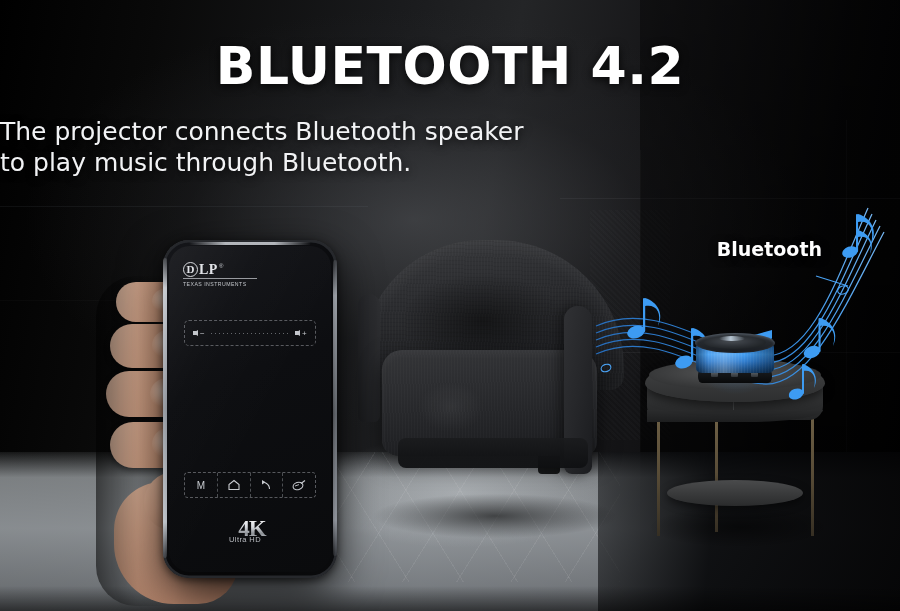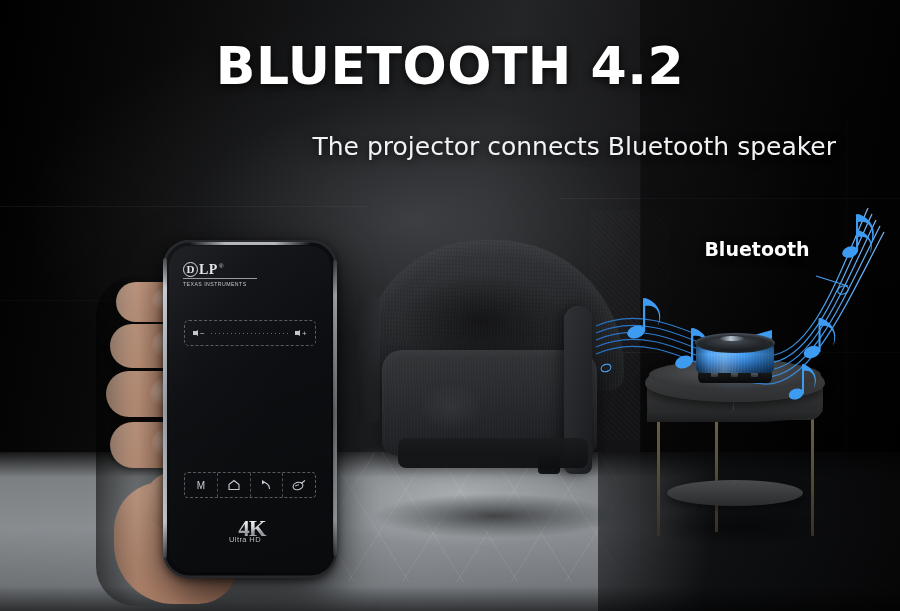--- a/index.html
+++ b/index.html
@@ -374,28 +374,27 @@
   }
 
   
   .headline {
     position:absolute; left:0; top:36px; width:900px; text-align:center;
     font-size:52px; font-weight:800; color:#ffffff; letter-spacing:.5px;
     font-family:"DejaVu Sans","Liberation Sans",sans-serif;
     text-shadow:0 2px 10px rgba(0,0,0,0.85);
   }
   .subline {
-    position:absolute; left:0; top:116px; width:836px; text-align:right;
+    position:absolute; left:0; top:116px; width:836px; text-align:left;
     font-size:25px; font-weight:400; color:#f2f3f5; line-height:31px;
     font-family:"DejaVu Sans","Liberation Sans",sans-serif;
     text-shadow:0 2px 8px rgba(0,0,0,0.8);
-    margin-top:15px;
   }
   .spk-label {
-    position:absolute; left:692px; top:238px; width:130px; text-align:center;
+    position:absolute; left:692px; top:238px; width:130px; text-align:right;
     font-size:19px; font-weight:700; color:#ffffff; line-height:23px;
     font-family:"DejaVu Sans","Liberation Sans",sans-serif;
     text-shadow:0 2px 8px rgba(0,0,0,0.9);
   }
 </style>
 </head>
 <body>
 
 <div class="stage">
 
@@ -582,18 +581,19 @@
 
     <div class="device-bezel"></div>
     <div class="device-edge-l"></div>
     <div class="device-edge-r"></div>
     <div class="device-top-hl"></div>
   </div>
 
   <div class="headline">BLUETOOTH 4.2</div>
   <div class="subline">
     <div>The projector connects Bluetooth speaker</div>
+    <div>to play music through Bluetooth.</div>
   </div>
   <div class="spk-label">
     <div>Bluetooth</div>
   </div>
 
 </div>
 
 </body></html>

